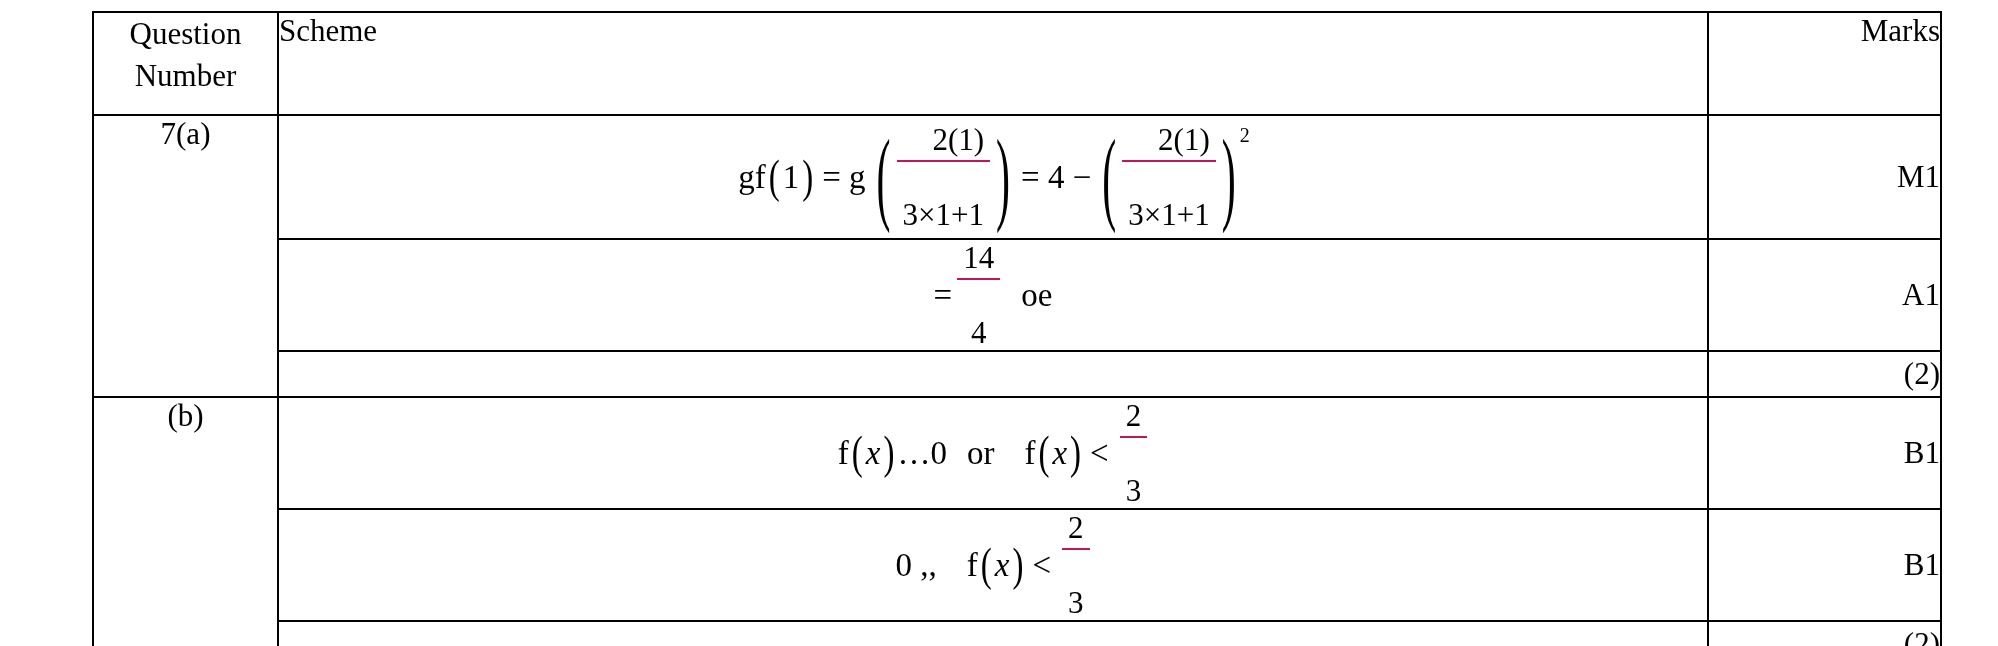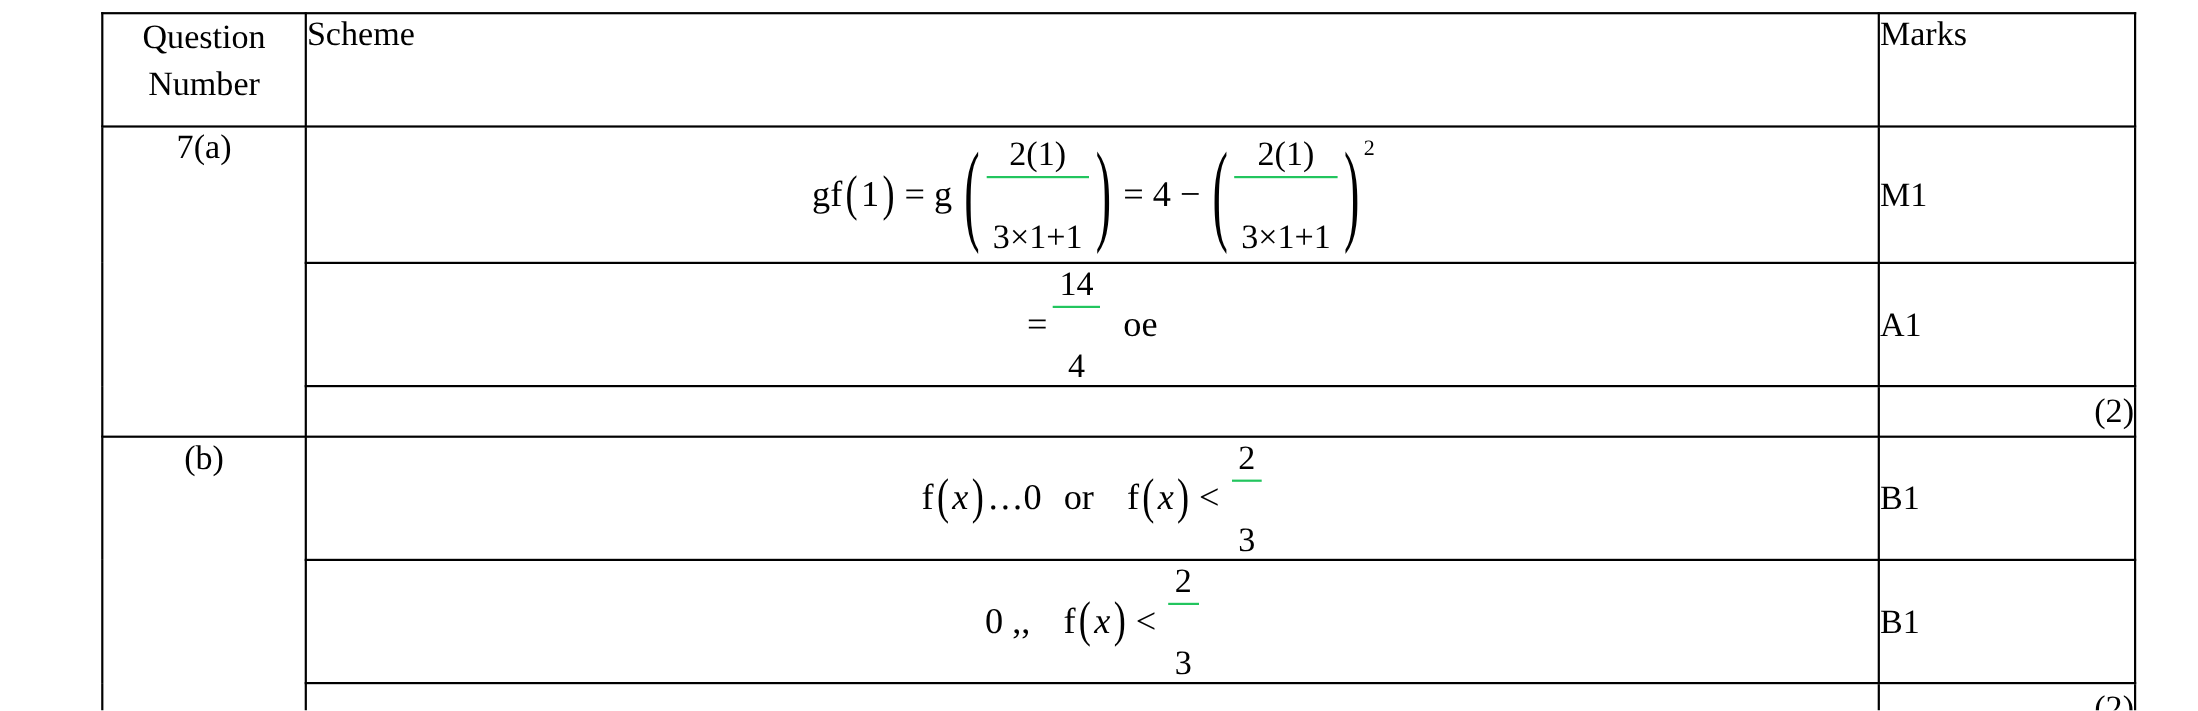--- a/index.html
+++ b/index.html
@@ -31,21 +31,21 @@
 
   
   th.qnh {
     height: 101px;
     text-align: center;
     vertical-align: top;
     padding: 6px 8px 0 8px;
     line-height: 1.35;
   }
   th.sch { text-align: left; vertical-align: top; padding-top: 32px; }
-  th.mkh { text-align: left; vertical-align: top; padding-top: 52px; }
+  th.mkh { text-align: right; vertical-align: top; padding-top: 52px; }
 
   
   td.qlabel {
     text-align: center;
     vertical-align: top;
     padding-top: 8px;
     font-weight: bold;
   }
 
   
@@ -60,21 +60,21 @@
   .tok { white-space: pre; margin: 0 2px; }
   .sp  { margin: 0 8px; }
   .it  { font-style: italic; }
   .frac {
     display: inline-block;
     text-align: center;
     font-size: 31px;
     margin: 0 3px;
     vertical-align: middle;
   }
-  .frac .num { display: block; border-bottom: 2px solid #22c55e; padding: 2px 6px 5px; }
+  .frac .num { display: block; border-bottom: 2px solid #be185d; padding: 2px 6px 5px; text-align: right; }
   .frac .den { display: block; padding: 5px 6px 2px; margin-top: 32px; }
   .bp {
     display: inline-block;
     font-size: 42px;
     transform: scaleY(2.45);
     line-height: 1;
     margin: 0 3px;
   }
   .mp {
     display: inline-block;
@@ -87,21 +87,21 @@
     font-size: 20px;
     position: relative;
     top: -42px;
     margin-left: 1px;
   }
   .gap-l { margin-left: 18px; font-family: Liberation Serif, serif; }
   .gap-r { margin-right: 28px; }
 
   
   td.mark {
-    text-align: left;
+    text-align: right;
     vertical-align: middle;
     padding-left: 14px;
   }
   td.total {
     text-align: right;
     vertical-align: middle;
     padding-right: 18px;
     font-weight: bold;
   }
 

